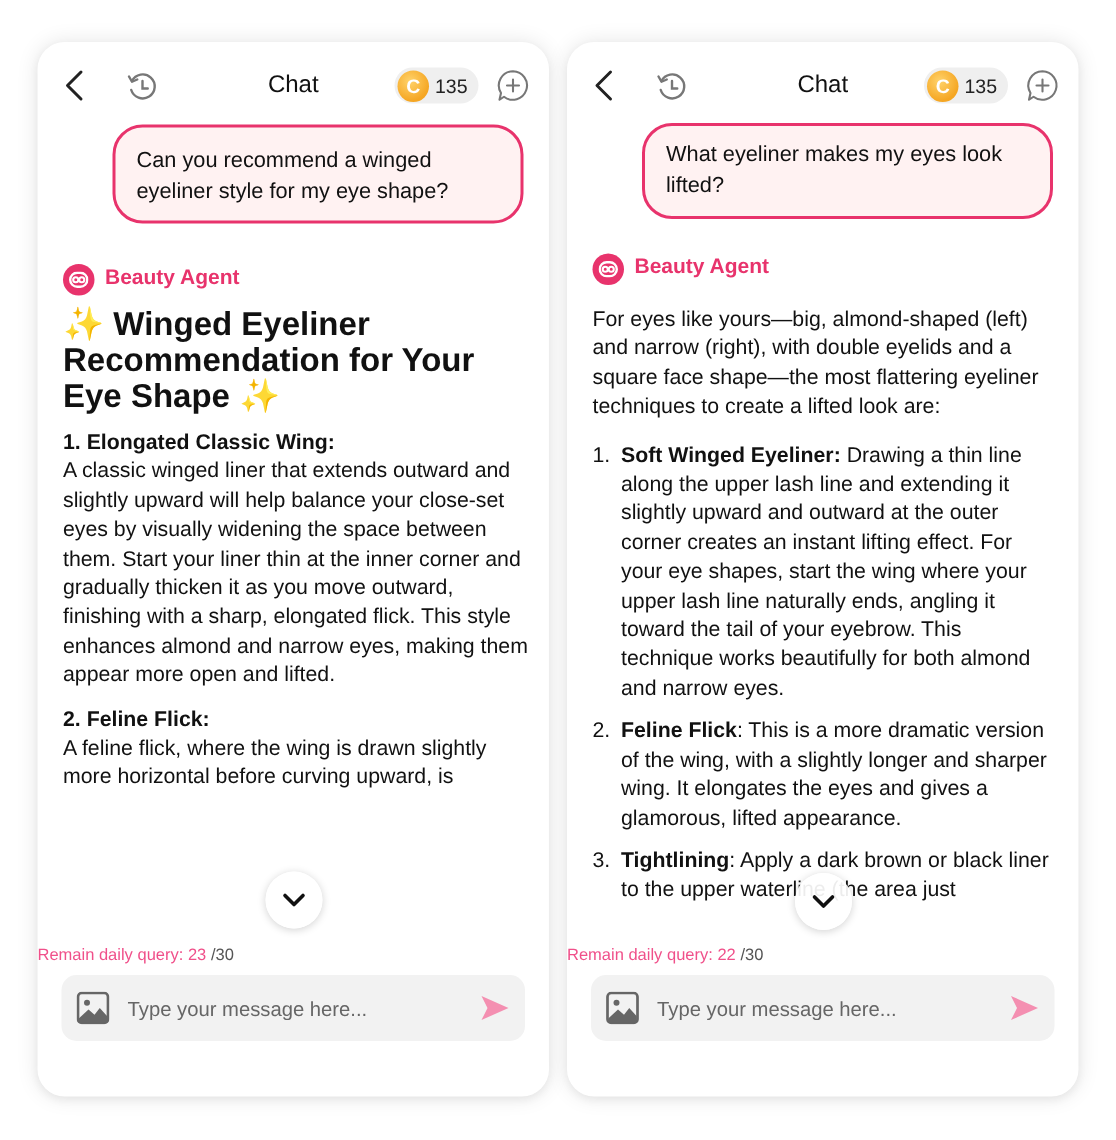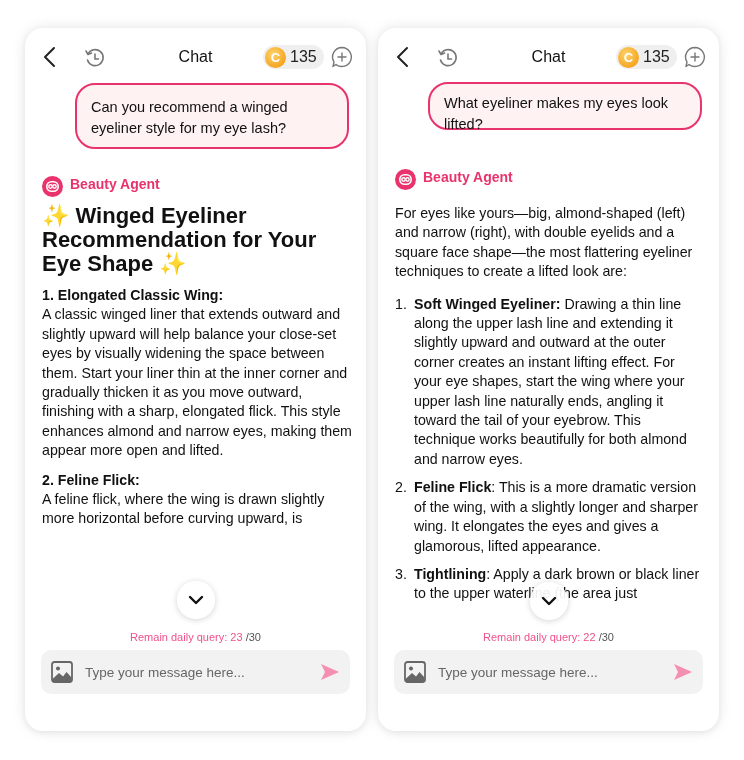--- a/index.html
+++ b/index.html
@@ -14,30 +14,30 @@
   }
   .card.left { left: 25px; }
   .card.right { left: 378px; }
 
   .header { position: absolute; top: 12px; left: 0; right: 0; height: 34px; }
   .back-btn { position: absolute; left: 14px; top: 5px; width: 22px; height: 24px; cursor: pointer; }
   .history-btn { position: absolute; left: 58px; top: 6px; width: 24px; height: 24px; cursor: pointer; }
   .title { position: absolute; left: 0; right: 0; top: 8px; text-align: center; font-size: 16px; color: #111; pointer-events: none; }
   .coin-pill { position: absolute; left: 238px; top: 5px; height: 24px; padding: 0 7px 0 2px; border-radius: 12px; background: #efefef; display: flex; align-items: center; gap: 4px; cursor: pointer; }
   .coin { width: 21px; height: 21px; border-radius: 50%; background: radial-gradient(circle at 40% 35%, #ffd36b, #f5a623 70%); color: #fff; font-weight: bold; font-size: 13px; display: flex; align-items: center; justify-content: center; }
-  .coin-count { font-size: 16px; color: #222; }
+  .coin-count { font-size: 13px; color: #222; }
   .newchat-btn { position: absolute; left: 305px; top: 5px; width: 24px; height: 24px; cursor: pointer; }
 
   .user-bubble {
     position: absolute; left: 50px; width: 274px;
     background: #fff2f2; border: 2.5px solid #e8336c; border-radius: 20px;
     padding: 12px 14px; font-size: 14.5px; line-height: 21px; color: #111;
   }
   .card.left .user-bubble { top: 55px; height: 66px; }
-  .card.right .user-bubble { top: 54px; width: 274px; height: 48px; padding-top: 9px; }
+  .card.right .user-bubble { top: 54px; width: 274px; height: 64px; padding-top: 9px; }
 
   .agent { position: absolute; left: 17px; right: 14px; }
   .card.left .agent { top: 148px; }
   .card.right .agent { top: 141px; }
   .agent-row { display: flex; align-items: flex-start; gap: 7px; height: 22px; }
   .agent-icon { width: 21px; height: 21px; border-radius: 50%; background: #e8336c; display: flex; align-items: center; justify-content: center; }
   .agent-name { color: #e8336c; font-weight: bold; font-size: 14px; }
   .heading { font-size: 22px; font-weight: bold; line-height: 24px; margin-top: 6px; color: #111; }
   .para { font-size: 14.2px; line-height: 19.4px; margin-top: 13px; color: #111; }
   .sub { font-size: 14.2px; font-weight: bold; line-height: 19.4px; margin-top: 10px; }
@@ -50,21 +50,21 @@
 
   .content-clip { position: absolute; left: 0; right: 0; top: 0; height: 598px; overflow: hidden; }
 
   .scroll-down {
     position: absolute; left: 152px; top: 553px; width: 38px; height: 38px; border-radius: 50%;
     background: rgba(255,255,255,0.92); box-shadow: 0 1px 6px rgba(0,0,0,0.18);
     display: flex; align-items: center; justify-content: center; cursor: pointer;
   }
   .card.right .scroll-down { left: 152px; top: 554px; }
 
-  .quota { position: absolute; left: 0; right: 0; top: 603px; text-align: center; font-size: 11px; color: #555; }
+  .quota { position: absolute; left: 0; right: 0; top: 603px; text-align: left; font-size: 11px; color: #555; }
   .quota .q-label, .quota .q-num { color: #f0508a; }
 
   .input-bar {
     position: absolute; left: 16px; right: 16px; top: 622px; height: 44px;
     background: #f2f2f2; border-radius: 10px; display: flex; align-items: center; padding: 0 10px;
   }
   .img-btn { width: 22px; height: 22px; cursor: pointer; flex-shrink: 0; }
   .msg-input { flex: 1; border: none; background: transparent; font-family: "Liberation Sans", sans-serif; font-size: 13.5px; color: #737373; margin-left: 12px; outline: none; }
   .msg-input::placeholder { color: #666; }
   .send-btn { width: 20px; height: 20px; cursor: pointer; flex-shrink: 0; }
@@ -87,21 +87,21 @@
       <span class="coin">C</span>
       <span class="coin-count">135</span>
     </div>
     <svg class="newchat-btn" viewBox="0 0 24 24">
         <path d="M12 2.5 A9.5 9.5 0 1 1 6 19.5 L3 21.5 L4 17 A9.5 9.5 0 0 1 12 2.5 Z" fill="none" stroke="#777" stroke-width="1.4" stroke-linejoin="round"></path>
         <path d="M12 8 V16 M8 12 H16" stroke="#777" stroke-width="1.4" stroke-linecap="round"></path>
       </svg>
   </div>
 
   <div class="content-clip">
-    <div class="user-bubble">Can you recommend a winged eyeliner style for my eye lash?</div>
+    <div class="user-bubble">Can you recommend a winged eyeliner style for my eye shape?</div>
 
     <div class="agent">
       <div class="agent-row">
         <span class="agent-icon">
           <svg width="13" height="11" viewBox="0 0 13 11">
               <rect x="0.8" y="0.8" width="11.4" height="9.4" rx="4.7" fill="none" stroke="#fff" stroke-width="1.6"></rect>
               <circle cx="4.5" cy="5.5" r="1.7" fill="none" stroke="#fff" stroke-width="1.4"></circle>
               <circle cx="8.5" cy="5.5" r="1.7" fill="none" stroke="#fff" stroke-width="1.4"></circle>
             </svg>
         </span>

